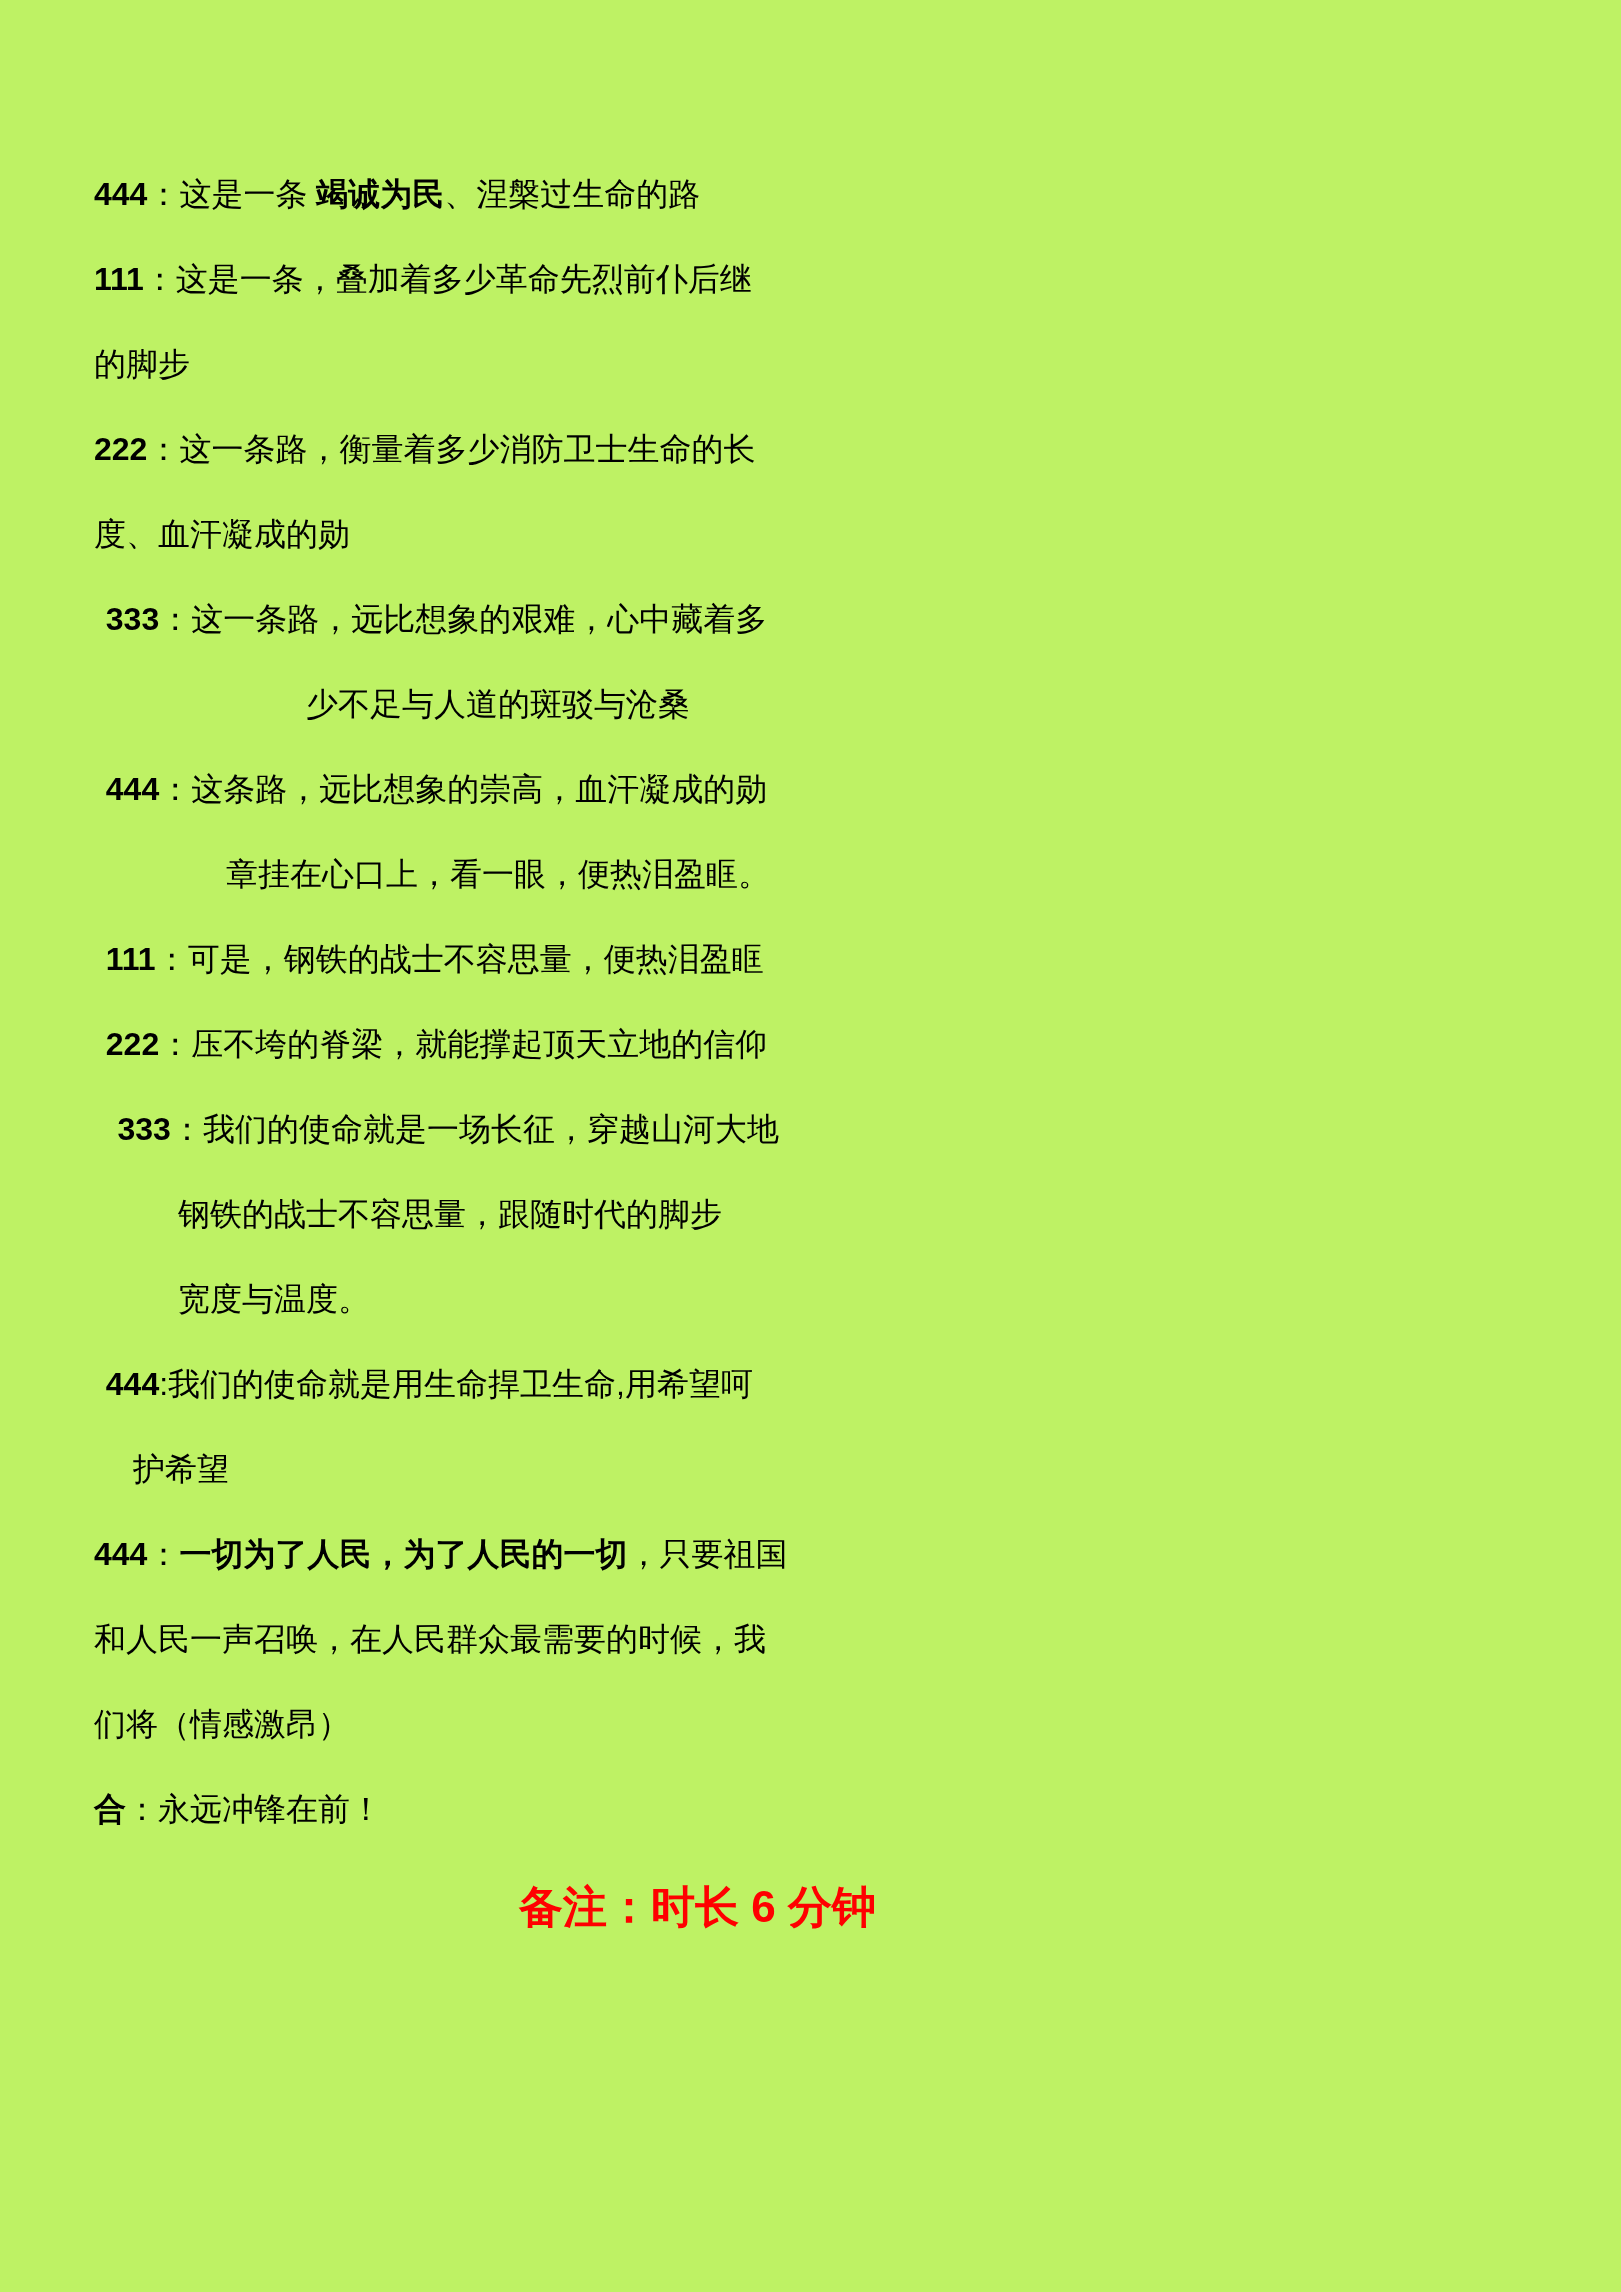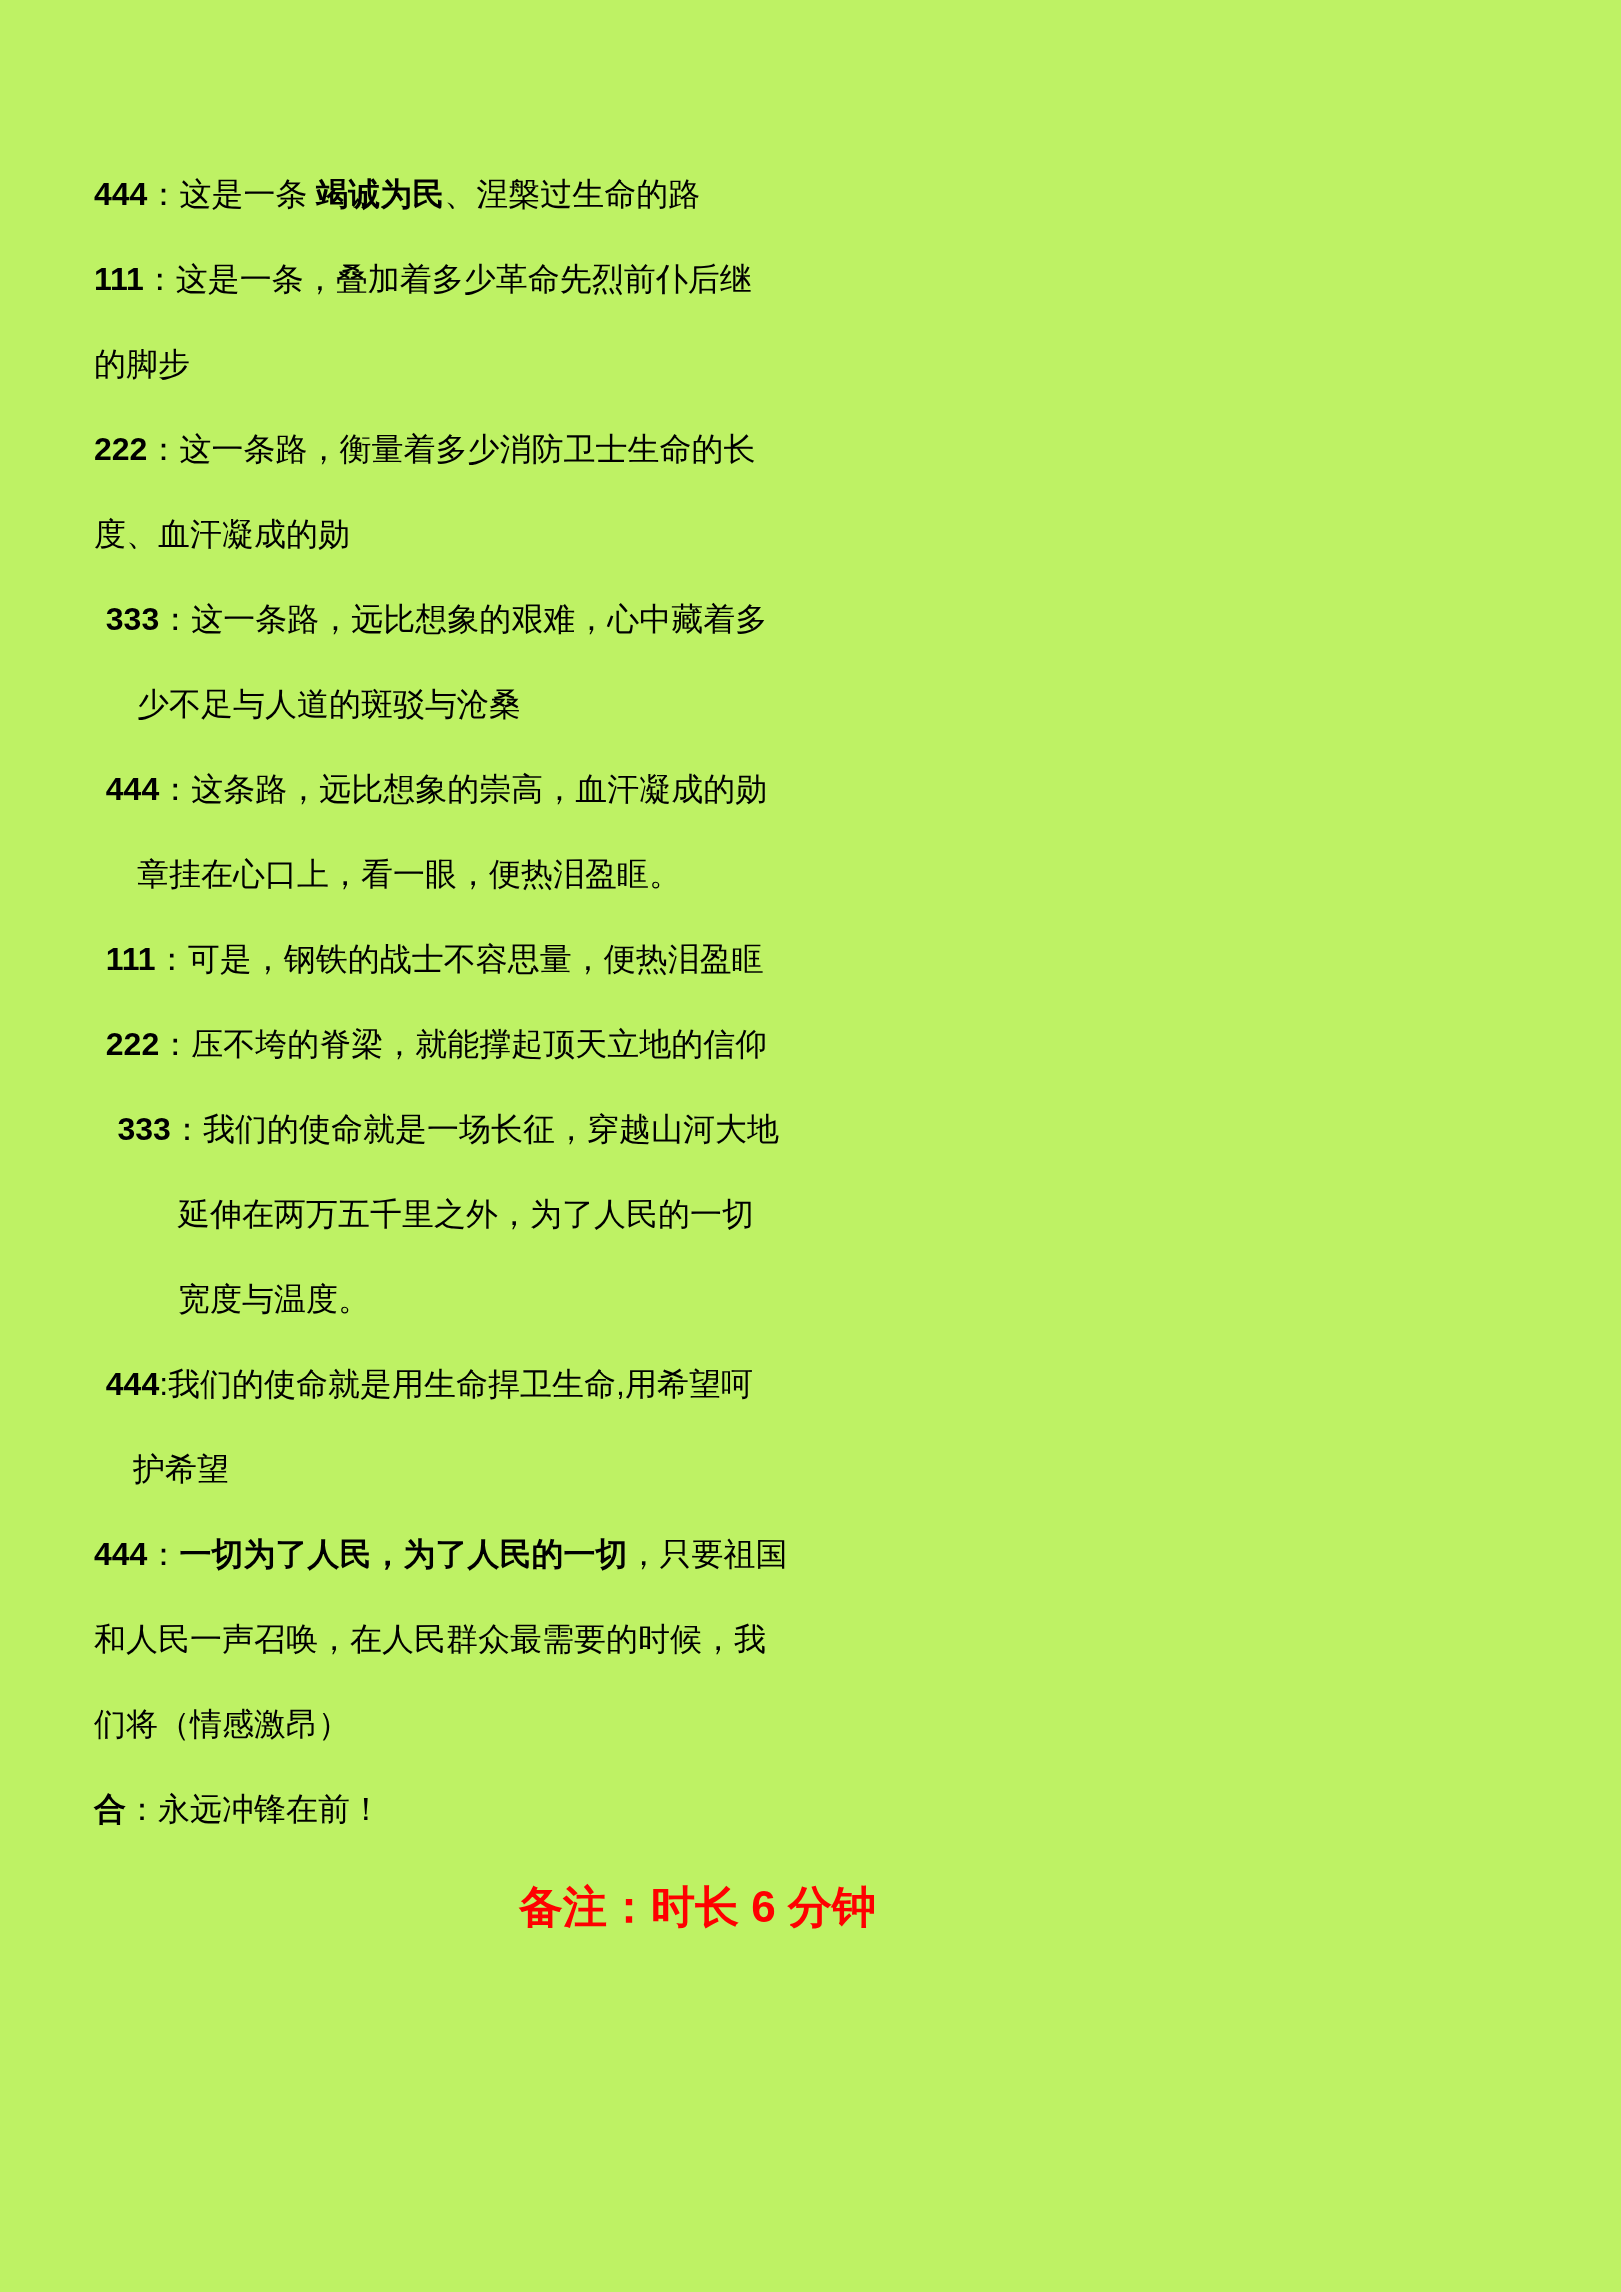--- a/index.html
+++ b/index.html
@@ -26,21 +26,21 @@
   }
   .line {
     white-space: nowrap;
   }
   .bold { font-weight: 700; }
   
   .i0 { margin-left: 0; }
   .i1 { margin-left: 11.8px; }
   .i2 { margin-left: 23.5px; }
   .i3 { margin-left: 39px; }
-  .i4 { margin-left: 43px; }
+  .i4 { margin-left: 43px; text-align: center; }
   .i5 { margin-left: 84px; }
   .note {
     margin-left: 425px;
     margin-top: 11.8px;
     font-size: 44px;
     white-space: nowrap;
   }
 </style>
 </head>
 <body>
@@ -52,21 +52,21 @@
       <div class="line i0"><span>的脚步</span></div>
       <div class="line i0"><span class="bold">222</span><span>：这一条路，衡量着多少消防卫士生命的长</span></div>
       <div class="line i0"><span>度、血汗凝成的勋</span></div>
       <div class="line i1"><span class="bold">333</span><span>：这一条路，远比想象的艰难，心中藏着多</span></div>
       <div class="line i4"><span>少不足与人道的斑驳与沧桑</span></div>
       <div class="line i1"><span class="bold">444</span><span>：这条路，远比想象的崇高，血汗凝成的勋</span></div>
       <div class="line i4"><span>章挂在心口上，看一眼，便热泪盈眶。</span></div>
       <div class="line i1"><span class="bold">111</span><span>：可是，钢铁的战士不容思量，便热泪盈眶</span></div>
       <div class="line i1"><span class="bold">222</span><span>：压不垮的脊梁，就能撑起顶天立地的信仰</span></div>
       <div class="line i2"><span class="bold">333</span><span>：我们的使命就是一场长征，穿越山河大地</span></div>
-      <div class="line i5"><span>延伸在两万五千里之外，为了人民的一切</span></div>
+      <div class="line i5"><span>钢铁的战士不容思量，跟随时代的脚步</span></div>
       <div class="line i5"><span>宽度与温度。</span></div>
       <div class="line i1"><span class="bold">444</span><span>:我们的使命就是用生命捍卫生命,用希望呵</span></div>
       <div class="line i3"><span>护希望</span></div>
       <div class="line i0"><span class="bold">444</span><span>：</span><span class="bold">一切为了人民，为了人民的一切</span><span>，只要祖国</span></div>
       <div class="line i0"><span>和人民一声召唤，在人民群众最需要的时候，我</span></div>
       <div class="line i0"><span>们将（情感激昂）</span></div>
       <div class="line i0"><span class="bold">合</span><span>：永远冲锋在前！</span></div>
       <div class="line note"><span class="bold" style="color: rgb(255, 0, 0);">备注：时长 6 分钟</span></div>
     </div>
 </div>

